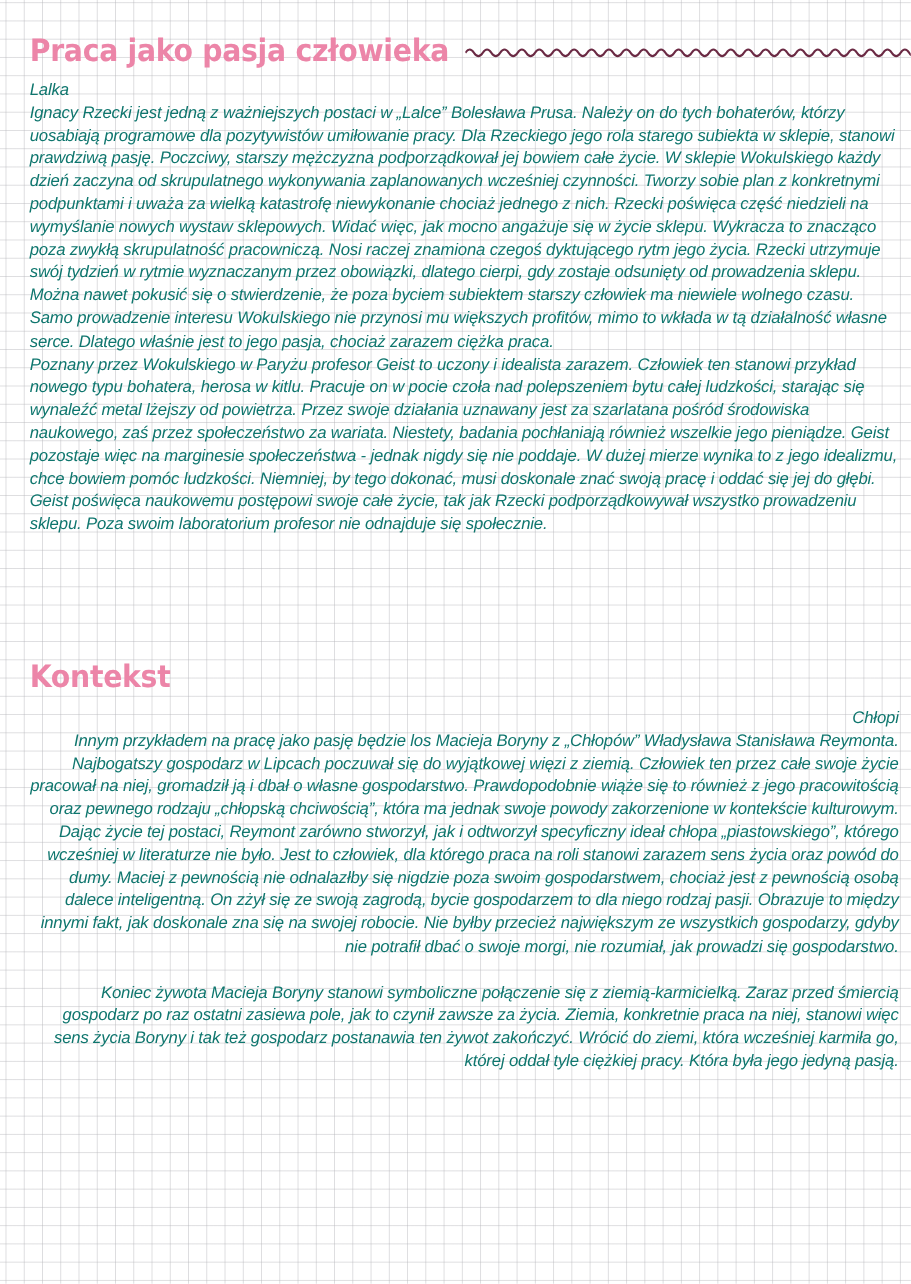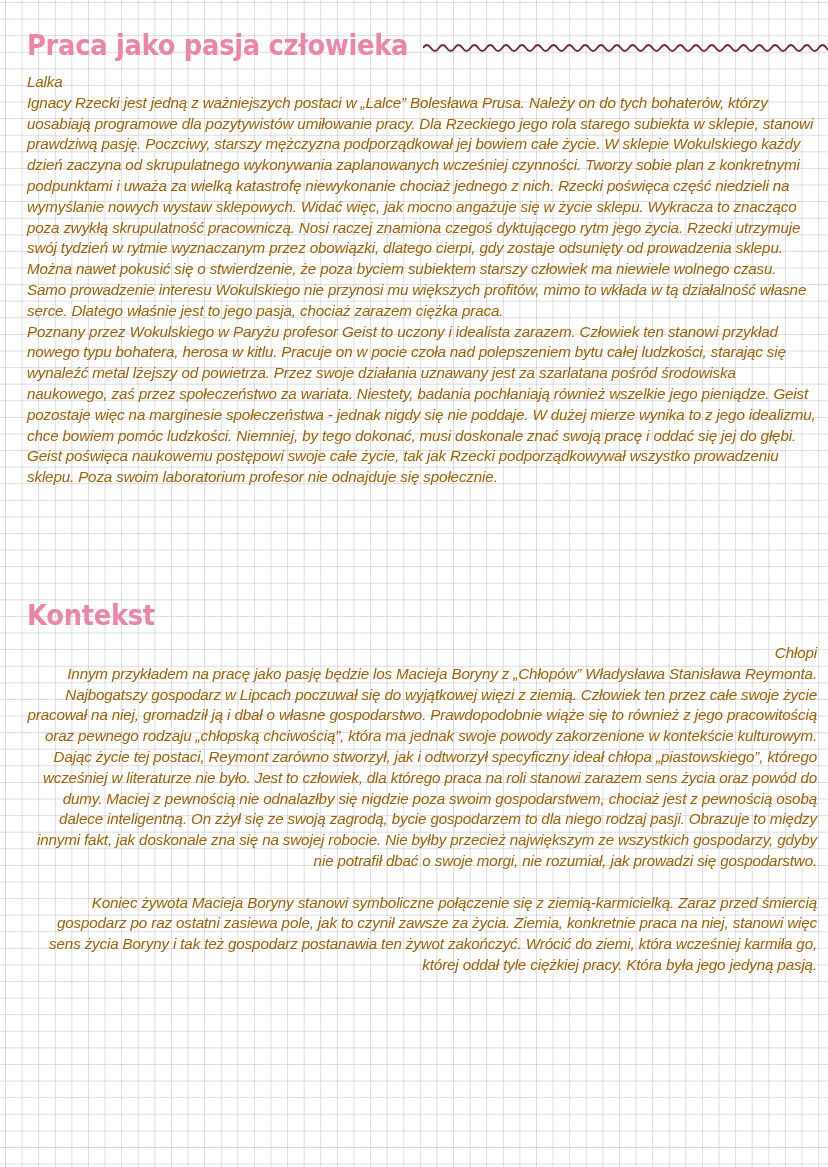--- a/index.html
+++ b/index.html
@@ -57,21 +57,21 @@
     width: 100%;
     height: 14px;
   }
   .text-block {
     position: absolute;
     left: 22px;
     width: 790px;
     font-style: italic;
     font-size: 15.2px;
     line-height: 20.8px;
-    color: #a16207;
+    color: #0f766e;
     letter-spacing: -0.15px;
   }
   .text-block p {
     margin: 0;
   }
   .subhead {
     font-style: italic;
   }
   .section2-heading {
     position: absolute;

